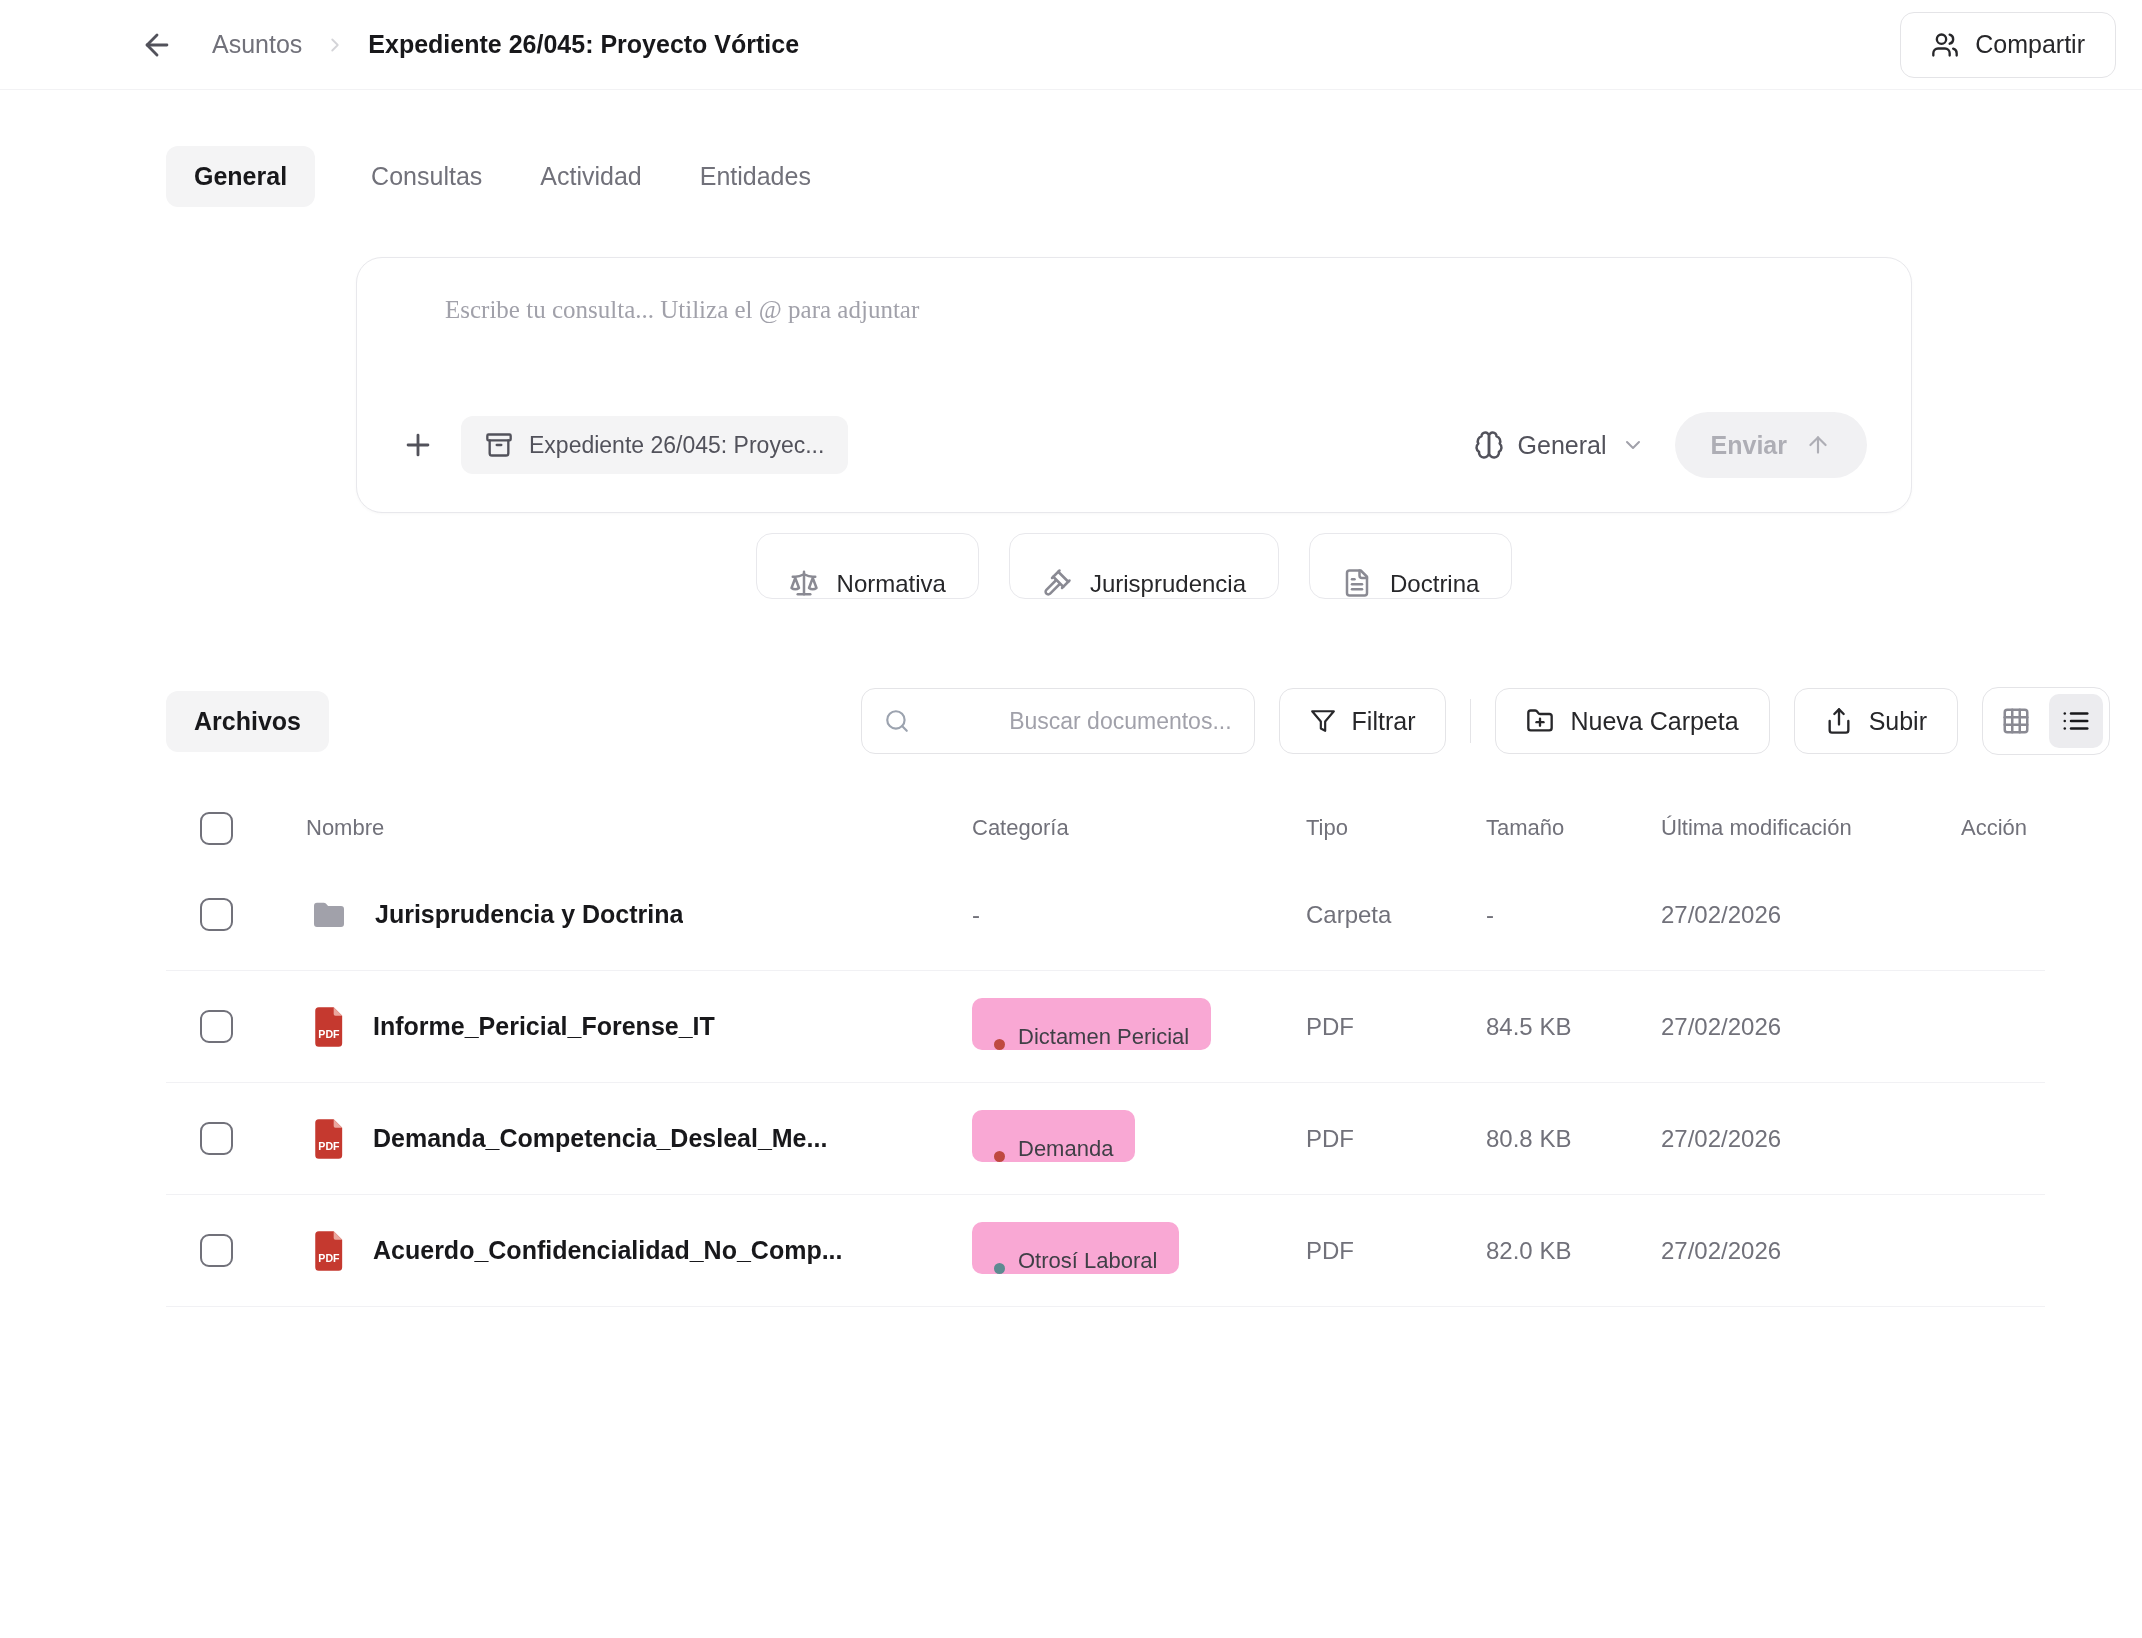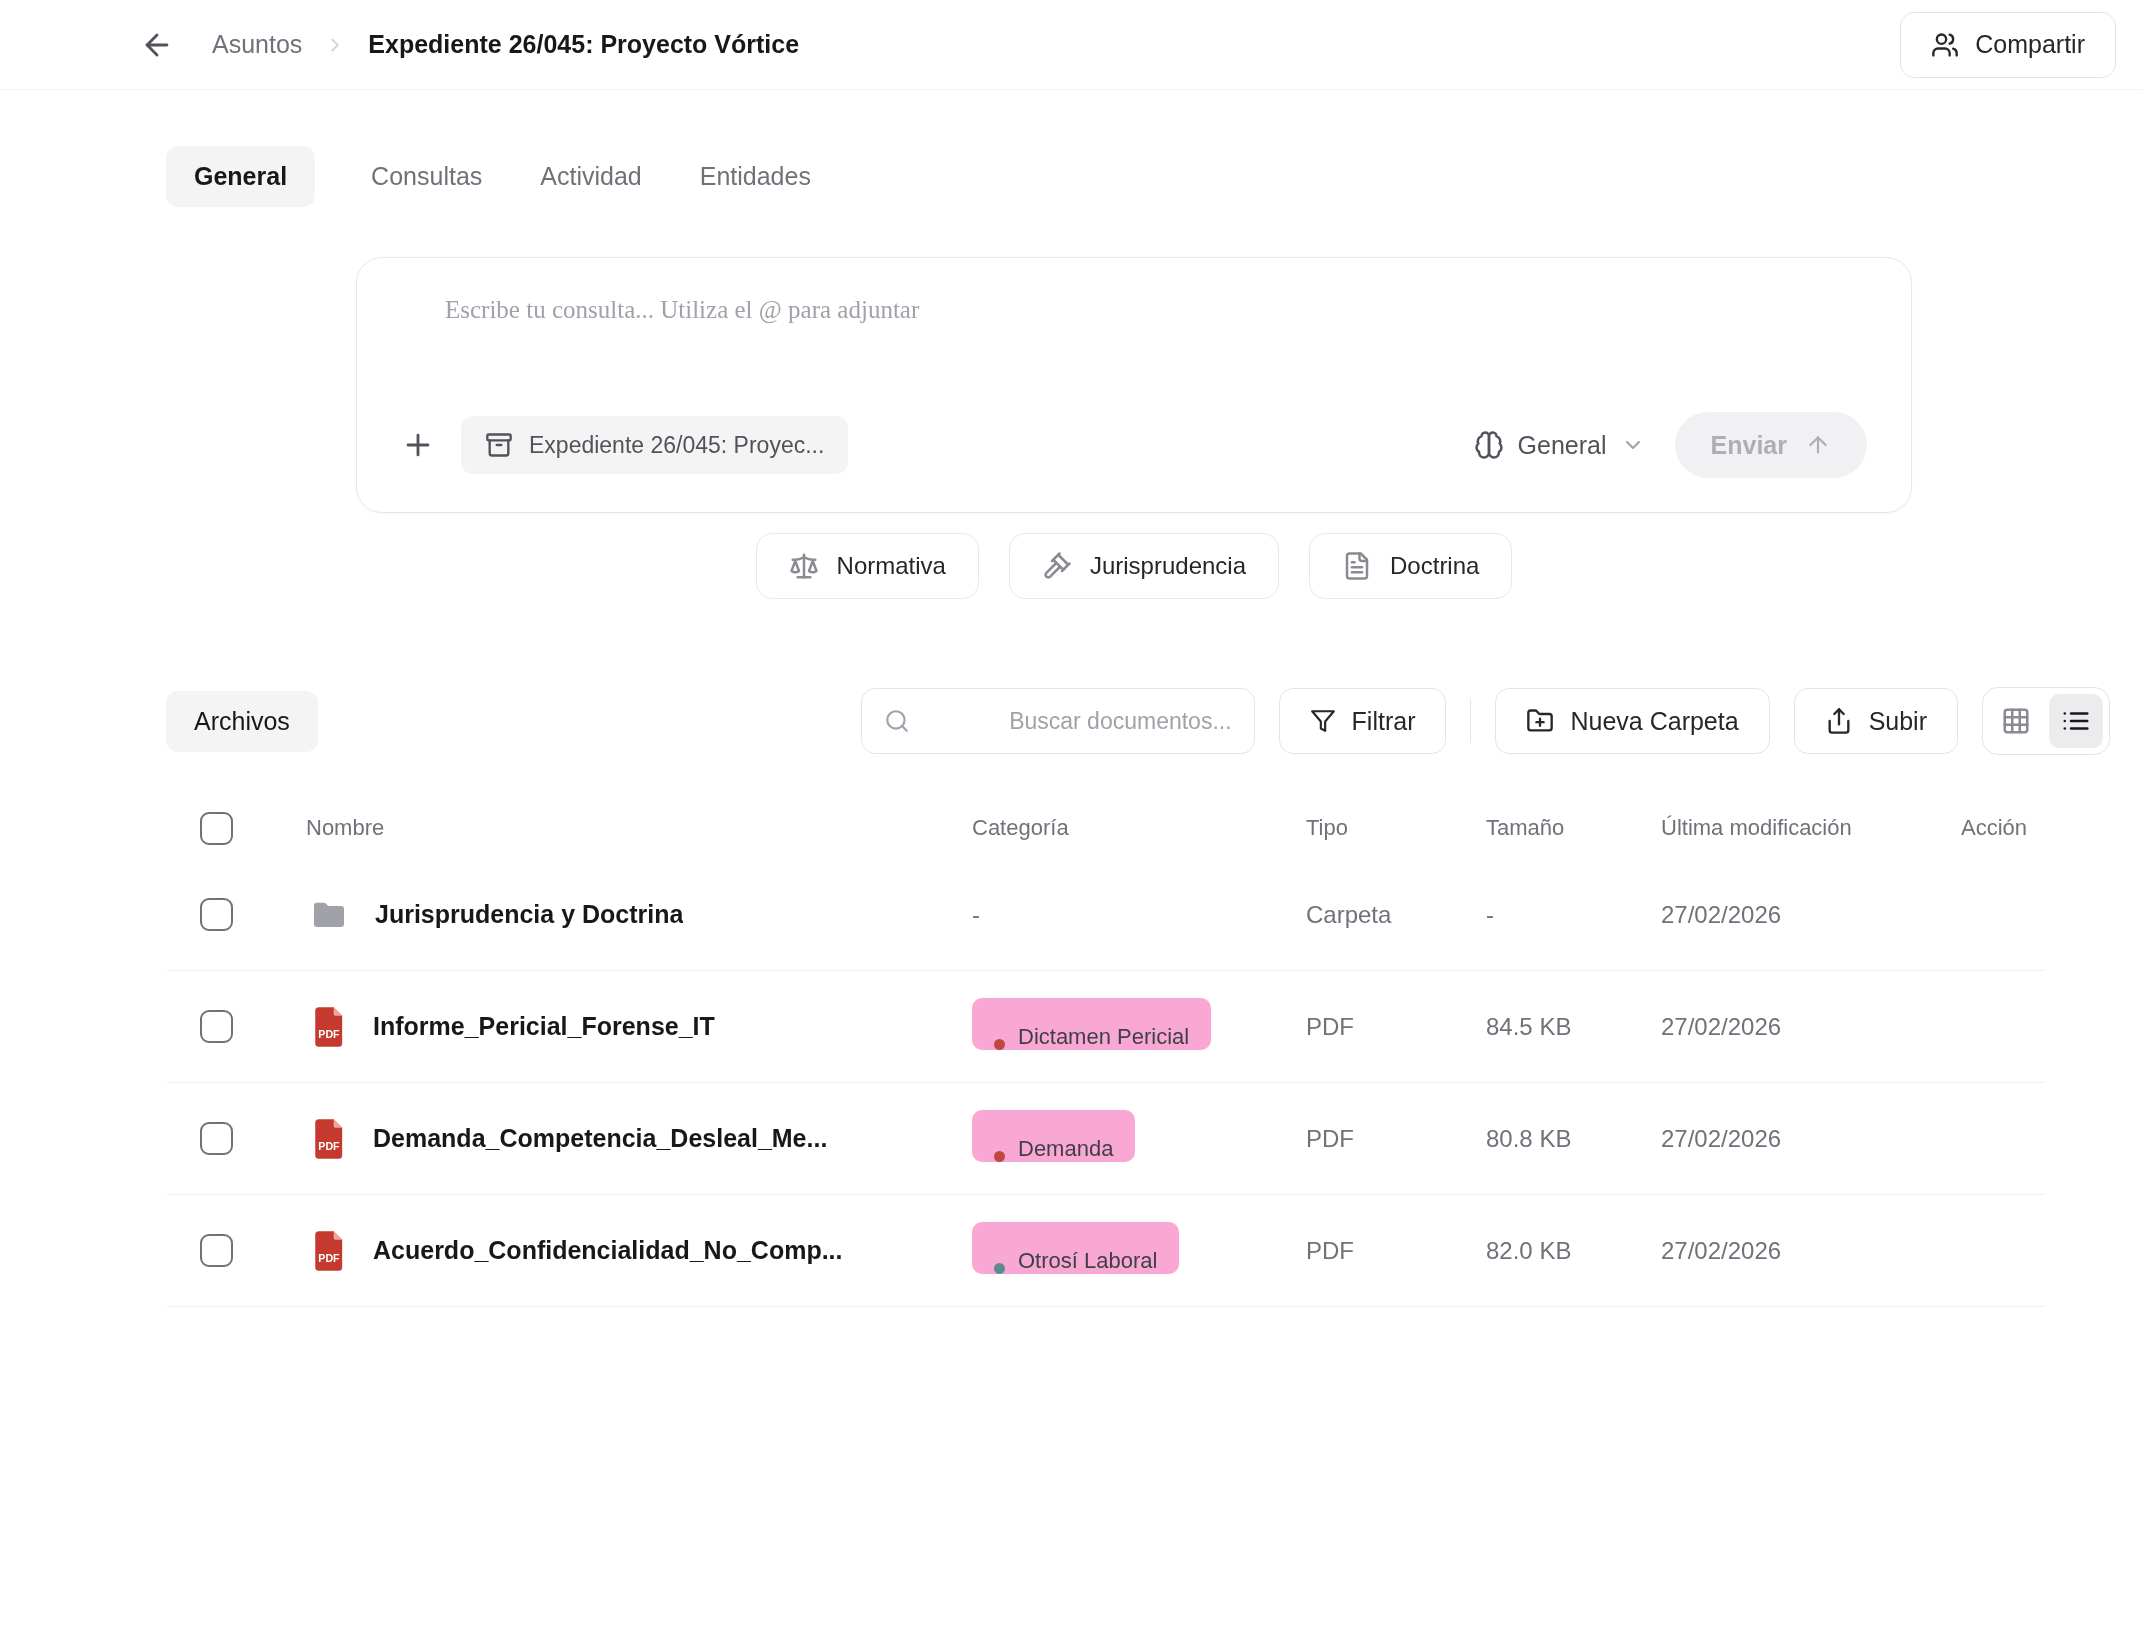--- a/index.html
+++ b/index.html
@@ -43,29 +43,29 @@
     font-family:inherit; font-size:23px; font-weight:500; color:#52525b; cursor:pointer; }
   .composer-right { margin-left:auto; display:flex; align-items:center; gap:30px; }
   .model-select { display:inline-flex; align-items:center; gap:14px; background:none;
     border:none; font-family:inherit; font-size:25px; font-weight:500;
     color:#52525b; cursor:pointer; }
   .send-btn { display:inline-flex; align-items:center; gap:18px; height:66px;
     border:none; border-radius:999px; background:#f1f1f3; color:#aeaeb5;
     padding:0 36px; font-family:inherit; font-size:25px; font-weight:600; cursor:default;justify-content:center; }
 
   .suggestions { display:flex; justify-content:center; gap:30px; margin-top:20px; }
-  .sugg-chip { display:inline-flex; align-items:center; gap:18px; height:66px;
+  .sugg-chip { display:inline-flex; align-items:flex-end; gap:18px; height:66px;
     border:1px solid #e8e8ec; border-radius:16px; background:#fff; padding:0 32px;
     font-family:inherit; font-size:24px; font-weight:500; color:#27272a; cursor:pointer; }
   .sugg-chip .ic { color:#8a8a93; display:flex; }
 
   
   .files-bar { display:flex; align-items:center; margin:88px 32px 0 166px; gap:24px; }
   .files-title { background:#f4f4f5; border-radius:12px; padding:16px 28px;
-    font-size:25px; font-weight:400; color:#18181b; }
+    font-size:25px; font-weight:700; color:#18181b; }
   .files-tools { margin-left:auto; display:flex; align-items:center; gap:24px; }
   .search-box { display:flex; align-items:center; gap:16px; width:394px; height:66px;
     border:1px solid #e4e4e7; border-radius:14px; padding:0 22px; color:#9ca3af; }
   .search-box input { border:none; outline:none; flex:1; font-family:inherit;
     font-size:23px; color:#3f3f46; min-width:0;text-align:right; }
   .search-box input::placeholder { color:#a1a1aa; }
   .vdiv { width:1px; height:44px; background:#e4e4e7; }
   .view-toggle { display:flex; gap:6px; border:1px solid #e4e4e7; border-radius:16px;
     padding:6px; }
   .view-btn { width:54px; height:54px; display:flex; align-items:center;

